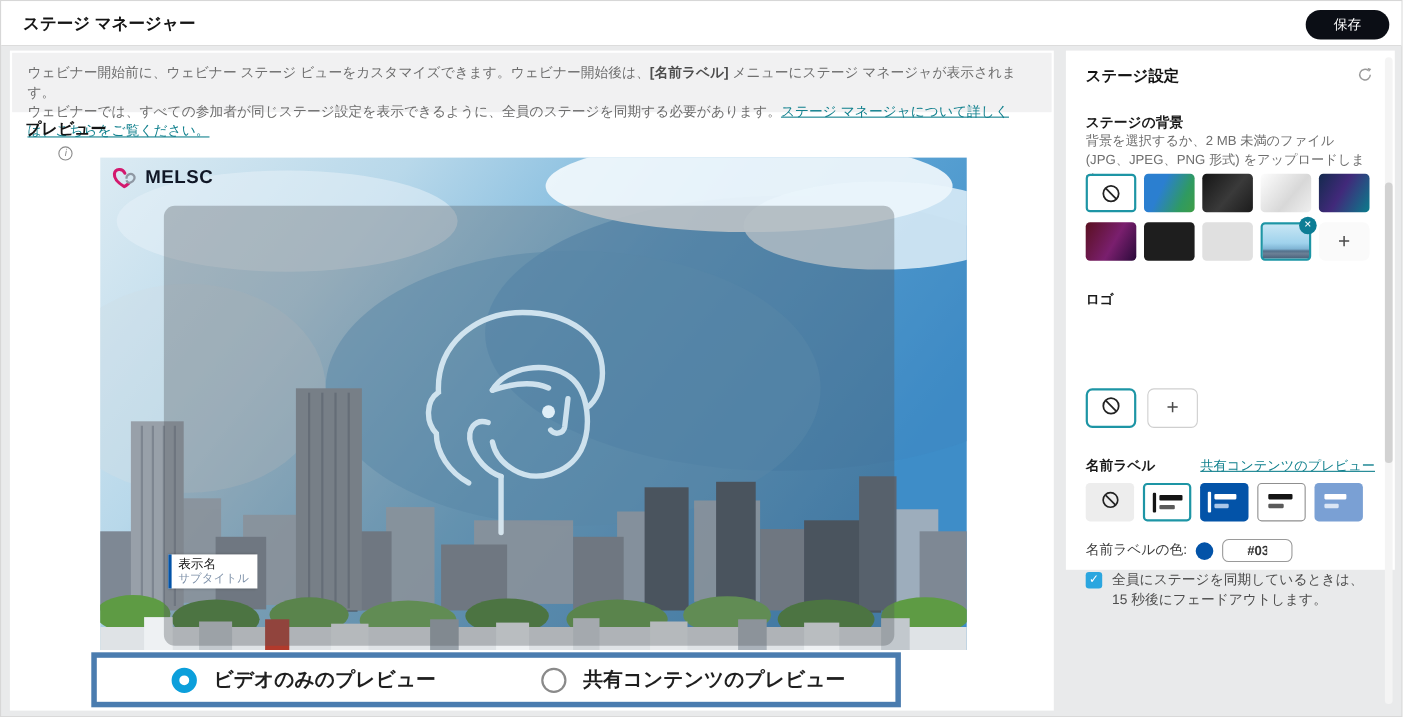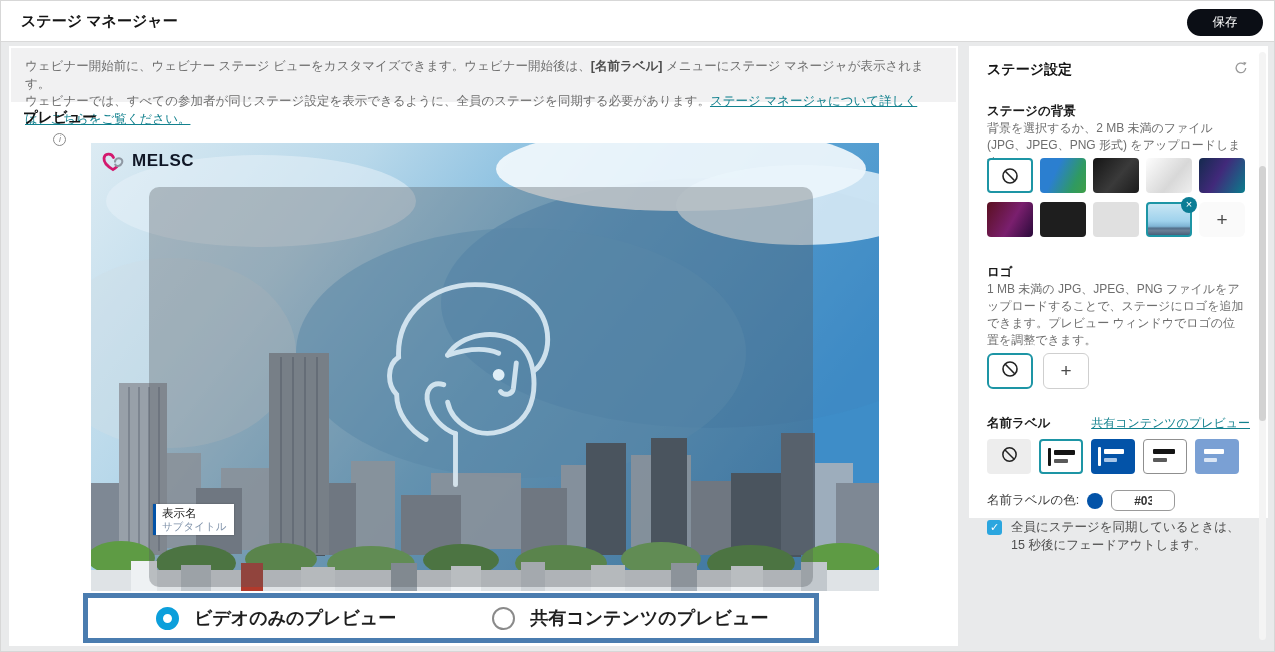--- a/index.html
+++ b/index.html
@@ -245,21 +245,20 @@
       <div class="thumb noborder" style="background:#e0e0e0;"></div>
       <div class="thumb sel" style="background:linear-gradient(180deg,#c8e6f4 0%,#9fd2ec 55%,#7fb4d4 72%,#54718c 78%,#6b8096 86%,#49607a 100%);">
         <span class="x-badge">×</span>
       </div>
       <div class="thumb plus-tile noborder">
           <span>+</span>
         </div>
     </div>
 
     <div class="sec-title" style="top:218px;">ロゴ</div>
-    <div class="sec-desc" style="top:235px;">1 MB 未満の JPG、JPEG、PNG ファイルをアップロードすることで、ステージにロゴを追加できます。プレビュー ウィンドウでロゴの位置を調整できます。</div>
     <div class="logo-btn-row">
       <div class="logo-btn sel">
         <span>
           <svg width="20" height="20" viewBox="0 0 20 20">
               <circle cx="10" cy="10" r="7" stroke="#222" stroke-width="1.6" fill="none"></circle>
               <line x1="5.3" y1="5.3" x2="14.7" y2="14.7" stroke="#222" stroke-width="1.6"></line>
             </svg>
         </span>
       </div>
       <div class="logo-btn plus-tile">

